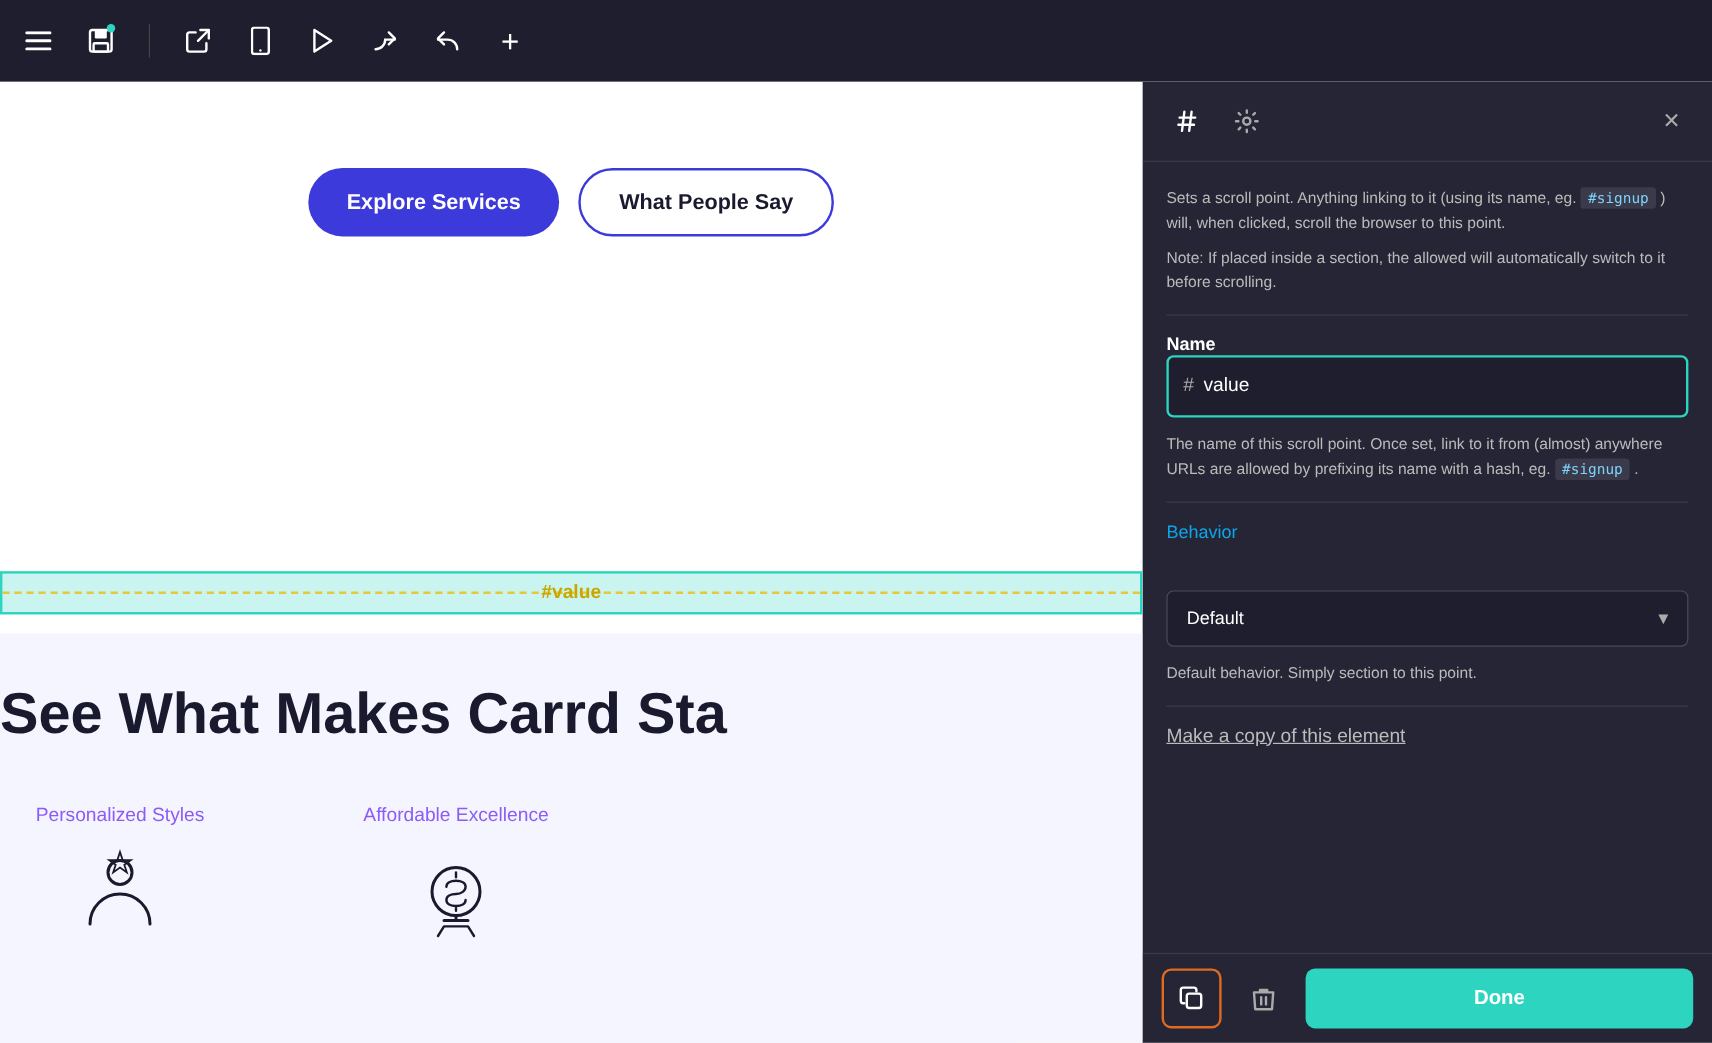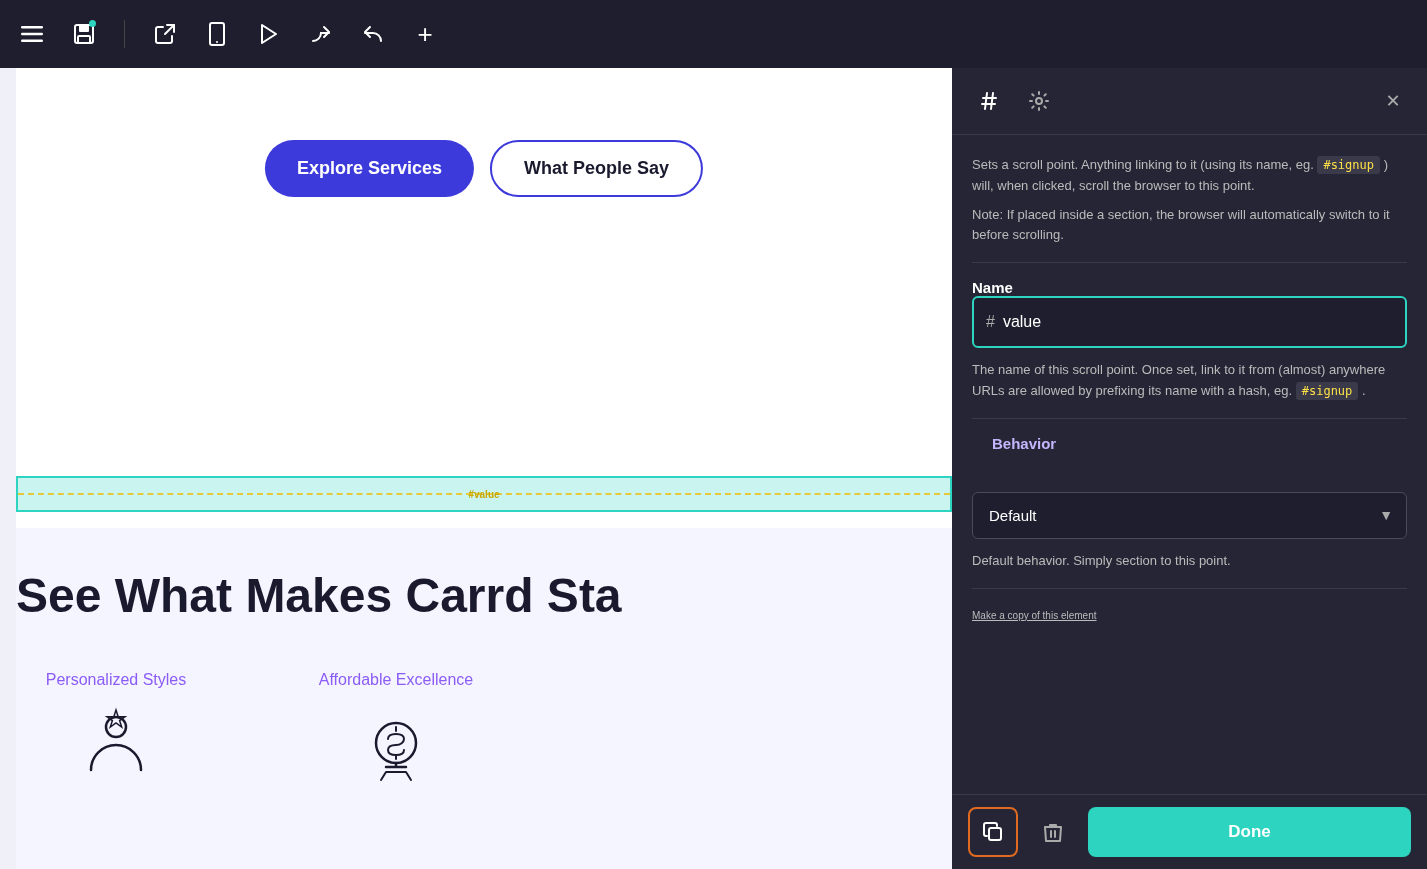--- a/index.html
+++ b/index.html
@@ -54,21 +54,20 @@
     }
 
     
     .canvas-content {
       background: #fff;
       position: absolute;
       top: 0;
       left: 0;
       right: 0;
       bottom: 0;
-      margin-left: 16px;
     }
 
     
     .hero-buttons {
       display: flex;
       gap: 16px;
       position: absolute;
       top: 72px;
       left: 50%;
       transform: translateX(-50%);
@@ -116,21 +115,21 @@
       position: relative;
     }
     .dashed-line {
       width: 100%;
       border-top: 2px dashed #e6c93a;
       position: absolute;
     }
     .scroll-point-label {
       background: transparent;
       color: #c8a800;
-      font-size: 10px;
+      font-size: 16px;
       font-weight: 600;
       padding: 0 8px;
       position: relative;
       z-index: 1;
       text-align: center;
     }
 
     
     .section-below {
       position: absolute;
@@ -232,21 +231,21 @@
     .panel-body::-webkit-scrollbar-thumb { background: #555; border-radius: 3px; }
 
     .info-text {
       font-size: 13px;
       color: #bbb;
       line-height: 1.6;
       margin-bottom: 8px;
     }
     .inline-code {
       background: #3a3a4a;
-      color: #fde047;
+      color: #7dd3fc;
       font-family: monospace;
       font-size: 12px;
       padding: 2px 6px;
       border-radius: 3px;
     }
     .panel-divider {
       border: none;
       border-top: 1px solid #3a3a4a;
       margin: 16px 0;
     }
@@ -277,24 +276,23 @@
       background: transparent;
       border: none;
       color: #fff;
       font-size: 16px;
       flex: 1;
       outline: none;
     }
 
     .behavior-label {
       font-size: 15px;
-      font-weight: 700;
-      color: #c4b5fd;
+      font-weight: 400;
+      color: #0ea5e9;
       margin-bottom: 12px;
-      margin-left: 20px;
     }
     .behavior-select-wrap {
       position: relative;
       margin-bottom: 12px;
       margin-top: 40px;
     }
     .behavior-select-wrap select {
       width: 100%;
       background: #1e1e2e;
       border: 1px solid #4a4a5a;
@@ -311,21 +309,21 @@
       right: 14px;
       top: 50%;
       transform: translateY(-50%);
       color: #aaa;
       pointer-events: none;
       font-size: 14px;
     }
 
     .copy-link {
       color: #bbb;
-      font-size: 10px;
+      font-size: 16px;
       cursor: pointer;
       text-decoration: underline;
       margin-top: 8px;
     }
 
     
     .panel-footer {
       display: flex;
       align-items: center;
       padding: 12px 16px;
@@ -498,21 +496,21 @@
       <div class="panel-close">✕</div>
     </div>
 
     <div class="panel-body">
       <p class="info-text">
         <span>Sets a scroll point. Anything linking to it (using its name, eg.</span>
         <span class="inline-code">#signup</span>
         <span>) will, when clicked, scroll the browser to this point.</span>
       </p>
       <p class="info-text">
-        <span>Note: If placed inside a section, the browser will automatically switch to it before scrolling.</span>
+        <span>Note: If placed inside a section, the allowed will automatically switch to it before scrolling.</span>
       </p>
 
       <hr class="panel-divider">
 
       <div class="field-label">Name</div>
 
       <div class="name-input-wrap">
         <span class="name-hash">#</span>
         <input class="name-input" type="text" value="value" style="">
       </div>

